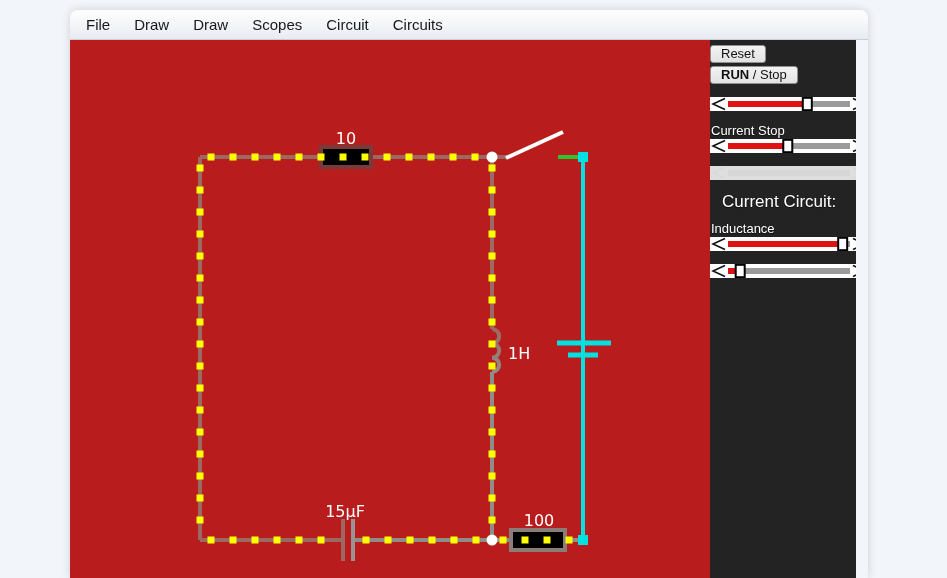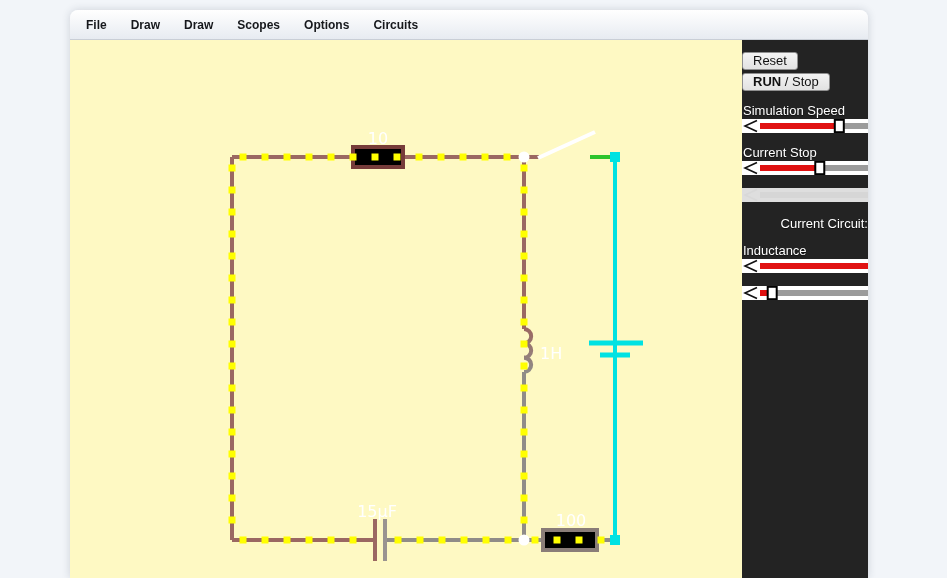--- a/index.html
+++ b/index.html
@@ -7,51 +7,51 @@
     width:947px;height:578px;overflow:hidden;position:relative;
     background:#f2f5f9;
     font-family:"Liberation Sans",sans-serif;
   }
   .app{position:absolute;left:70px;top:10px;width:798px;height:568px;
        box-shadow:0 0 8px rgba(40,50,70,.18);border-radius:8px 8px 0 0;}
   .menubar{height:30px;box-sizing:border-box;border-radius:8px 8px 0 0;
     background:linear-gradient(#ffffff,#e7ebf1);
     border-bottom:1px solid #c9ced6;
     display:flex;align-items:center;padding-left:16px;}
-  .menu-item{font-size:12px;font-weight:700;color:#16181c;margin-right:24px;cursor:default;}
+  .menu-item{font-size:15px;font-weight:400;color:#16181c;margin-right:24px;cursor:default;}
   .workspace{display:flex;height:538px;}
   .canvas{width:640px;height:538px;background:#000;}
   .canvas svg{display:block;}
   .sidebar{width:146px;height:538px;background:#232323;box-sizing:border-box;
-    padding-top:12px;overflow:hidden;}
+    padding-top:5px;overflow:hidden;}
   .btn{display:block;margin:0 0 3px 0;background:linear-gradient(#f3f3f3,#e2e2e2);
     border:1px solid #8f8f8f;border-radius:3px;font-family:"Liberation Sans",sans-serif;
     font-size:13px;color:#111;padding:1px 10px 2px 10px;height:18px;line-height:14px;}
   .btn b{font-weight:700;border-radius:7px;}
   .ctrl{margin-top:13px;}
   .lbl{color:#ffffff;font-size:13px;line-height:14px;margin:0 0 1px 1px;
     text-shadow:0 1px 1px rgba(0,0,0,.6);}
   .slider{width:158px;height:14px;}
-  .circuit-name{margin-top:14px;color:#fff;font-size:13px;line-height:15px;margin-left:12px;
-    text-shadow:0 1px 1px rgba(0,0,0,.6);text-align:right;}
+  .circuit-name{margin-top:14px;color:#fff;font-size:17px;line-height:15px;margin-left:12px;
+    text-shadow:0 1px 1px rgba(0,0,0,.6);}
 </style>
 </head>
 <body style="background: rgb(242, 245, 249);">
 
 <div class="app">
   <div class="menubar">
     <span class="menu-item">File</span>
     <span class="menu-item">Draw</span>
     <span class="menu-item">Draw</span>
     <span class="menu-item">Scopes</span>
-    <span class="menu-item">Options</span>
+    <span class="menu-item">Circuit</span>
     <span class="menu-item">Circuits</span>
   </div>
   <div class="workspace">
-    <div class="canvas" style="background: #fef9c3; padding-left: 32px;">
+    <div class="canvas" style="background: #b91c1c;">
       <svg id="circuit-svg" width="640" height="538" viewBox="70 40 640 538">
           <defs>
             <linearGradient id="coilgrad" gradientUnits="userSpaceOnUse" x1="0" y1="329" x2="0" y2="372">
               <stop offset="0" stop-color="#9b6862"></stop>
               <stop offset="1" stop-color="#908c88"></stop>
             </linearGradient>
           </defs>
           <line x1="200" y1="157" x2="492" y2="157" stroke="#9b6862" stroke-width="4"></line>
           <line x1="200" y1="157" x2="200" y2="540" stroke="#9b6862" stroke-width="4"></line>
           <line x1="200" y1="540" x2="341" y2="540" stroke="#9b6862" stroke-width="4"></line>
@@ -141,21 +141,20 @@
           <text x="508" y="359" text-anchor="start" fill="#ffffff" font-size="16" font-family="&quot;DejaVu Sans&quot;,sans-serif">1H</text>
           <text x="345" y="517" text-anchor="middle" fill="#ffffff" font-size="16" font-family="&quot;DejaVu Sans&quot;,sans-serif">15µF</text>
           <text x="539" y="526" text-anchor="middle" fill="#ffffff" font-size="16" font-family="&quot;DejaVu Sans&quot;,sans-serif">100</text>
         </svg>
     </div>
     <div class="sidebar" style="background: rgb(35, 35, 35);">
       <button class="btn">Reset</button>
       <button class="btn"><b>RUN</b><span> / Stop</span></button>
 
       <div class="ctrl">
-        <div class="lbl">Simulation Speed</div>
         <div class="slider"><svg width="158" height="14" viewBox="0 0 158 14">
               <rect x="0" y="0" width="158" height="14" fill="#ffffff" opacity="1"></rect>
               <polyline points="15,1.5 3,7 15,12.5" fill="none" stroke="#111111" stroke-width="1.6"></polyline>
               <polyline points="143,1.5 155,7 143,12.5" fill="none" stroke="#111111" stroke-width="1.6"></polyline>
               <rect x="18" y="4" width="122" height="6" fill="#9b9b9b"></rect>
               <rect x="18" y="4" width="79.3" height="6" fill="#e01212"></rect>
               <rect x="92.8" y="0.8" width="9" height="12.4" fill="#ffffff" stroke="#000000" stroke-width="2"></rect>
             </svg></div>
       </div>
 

